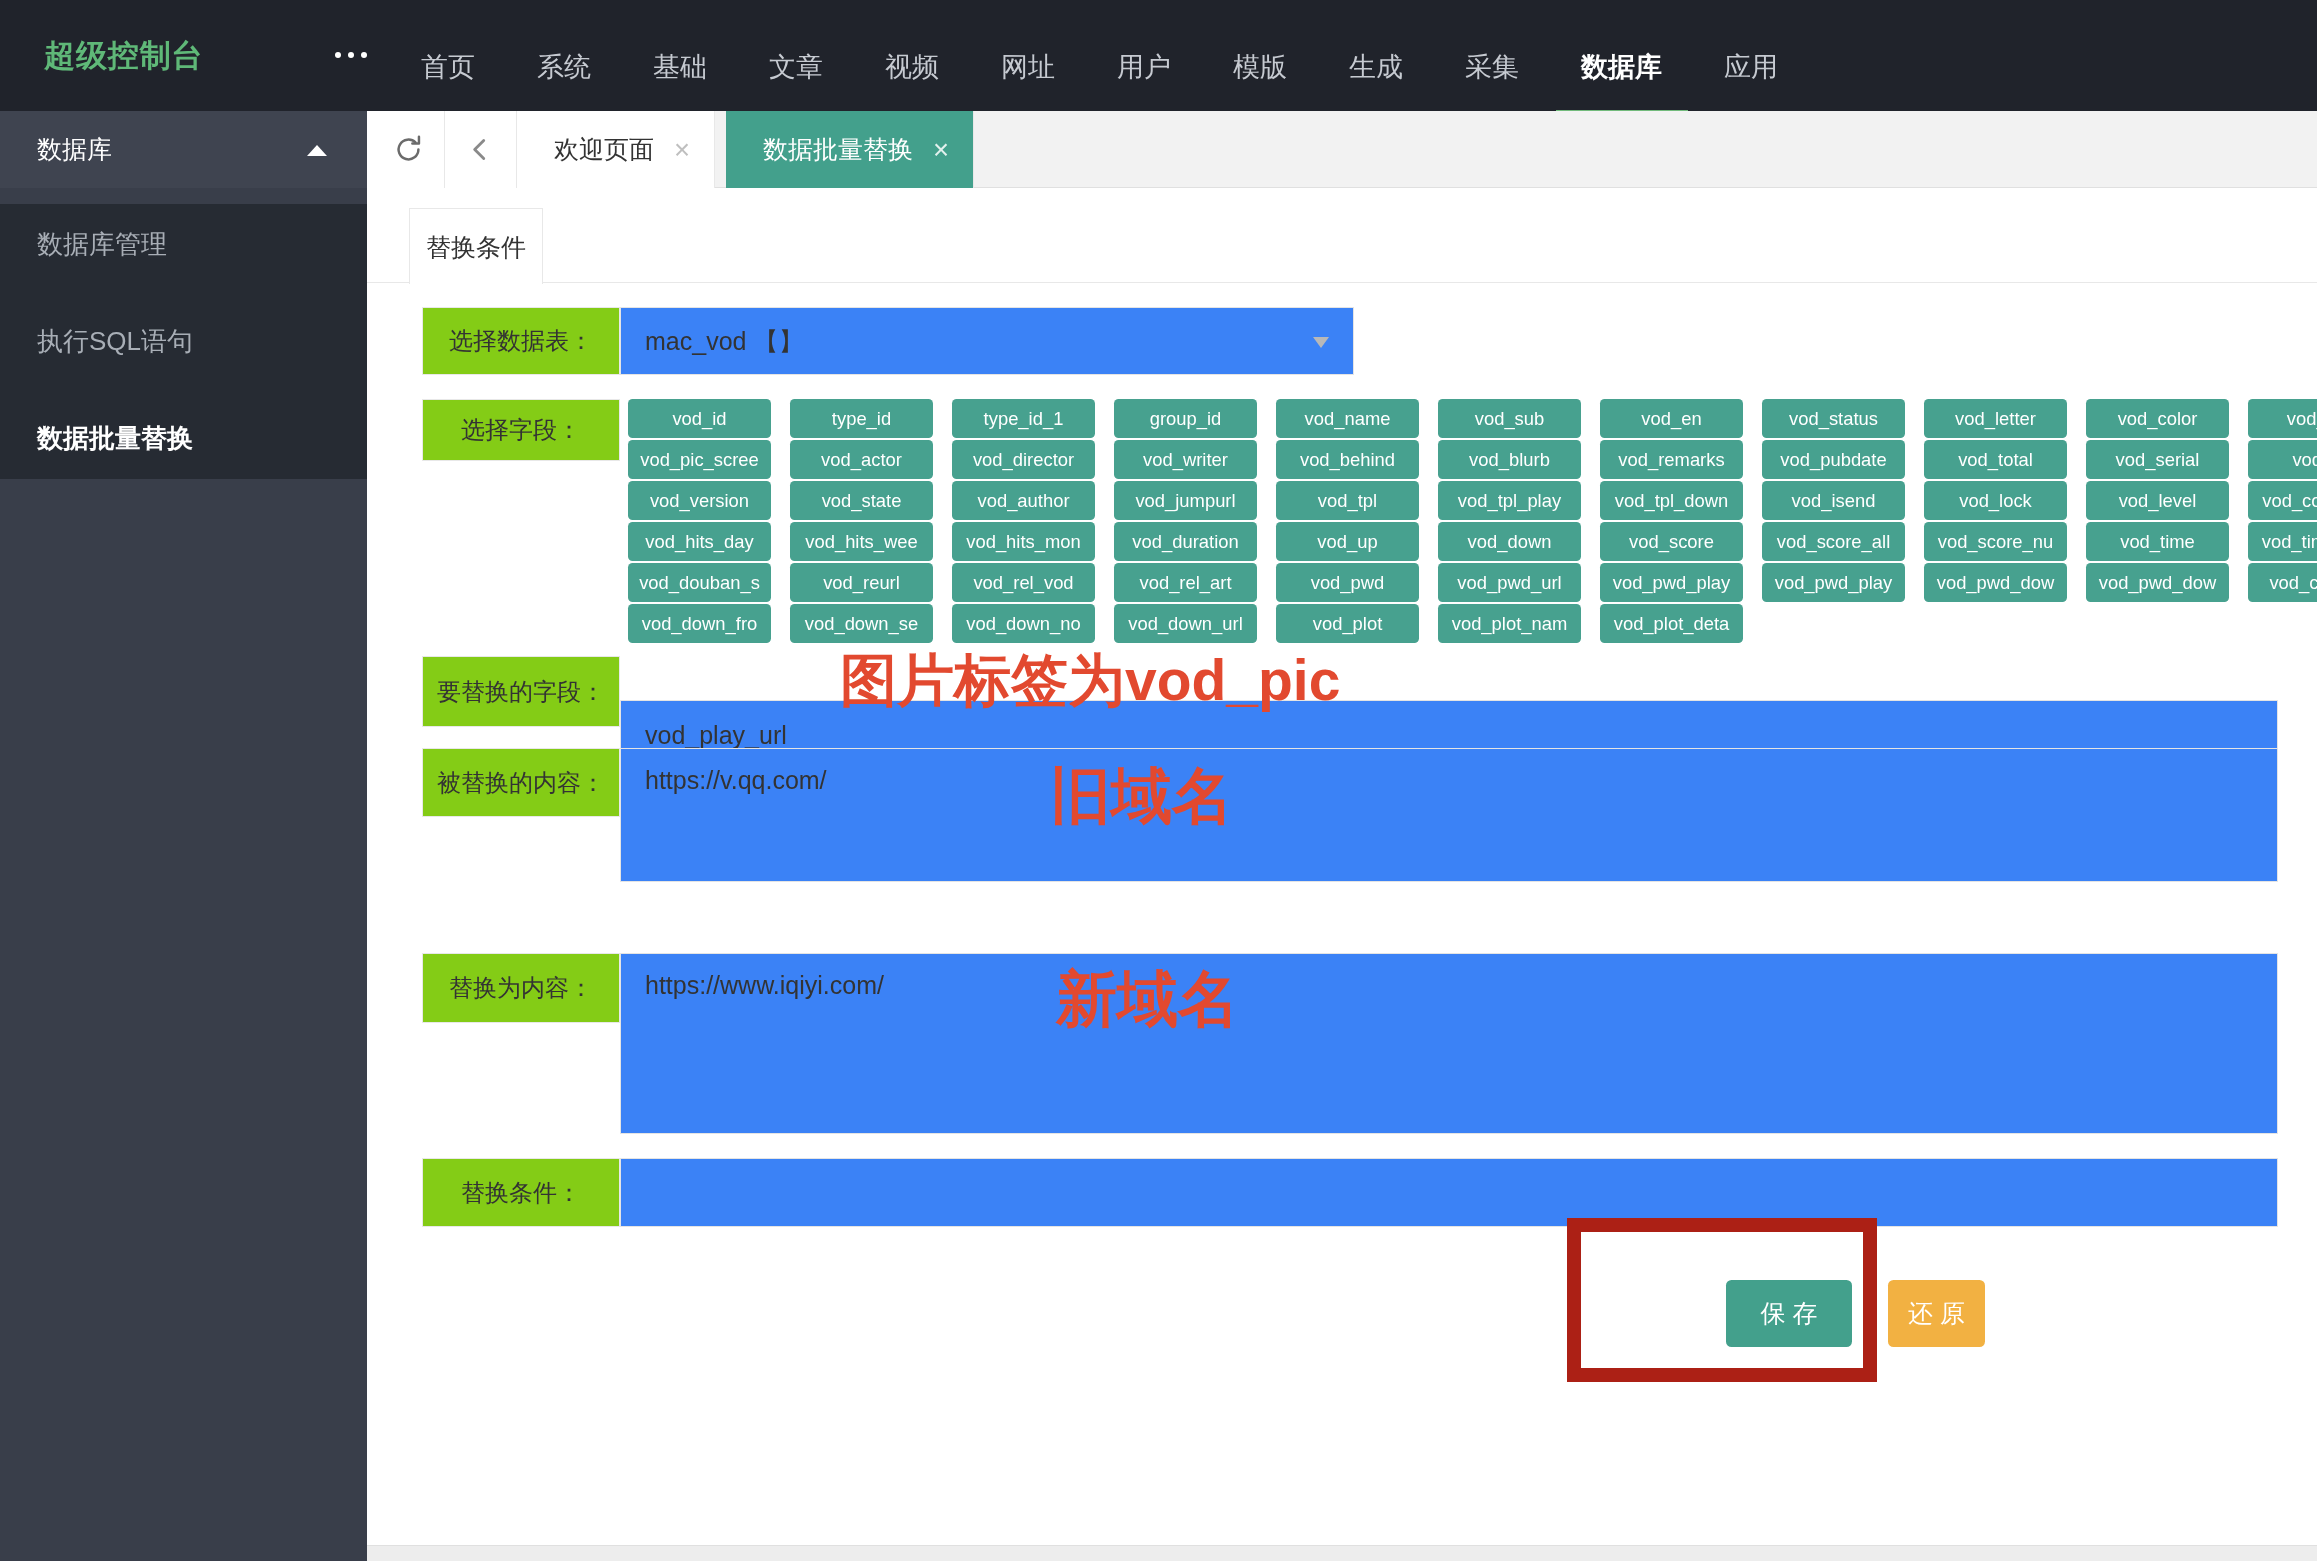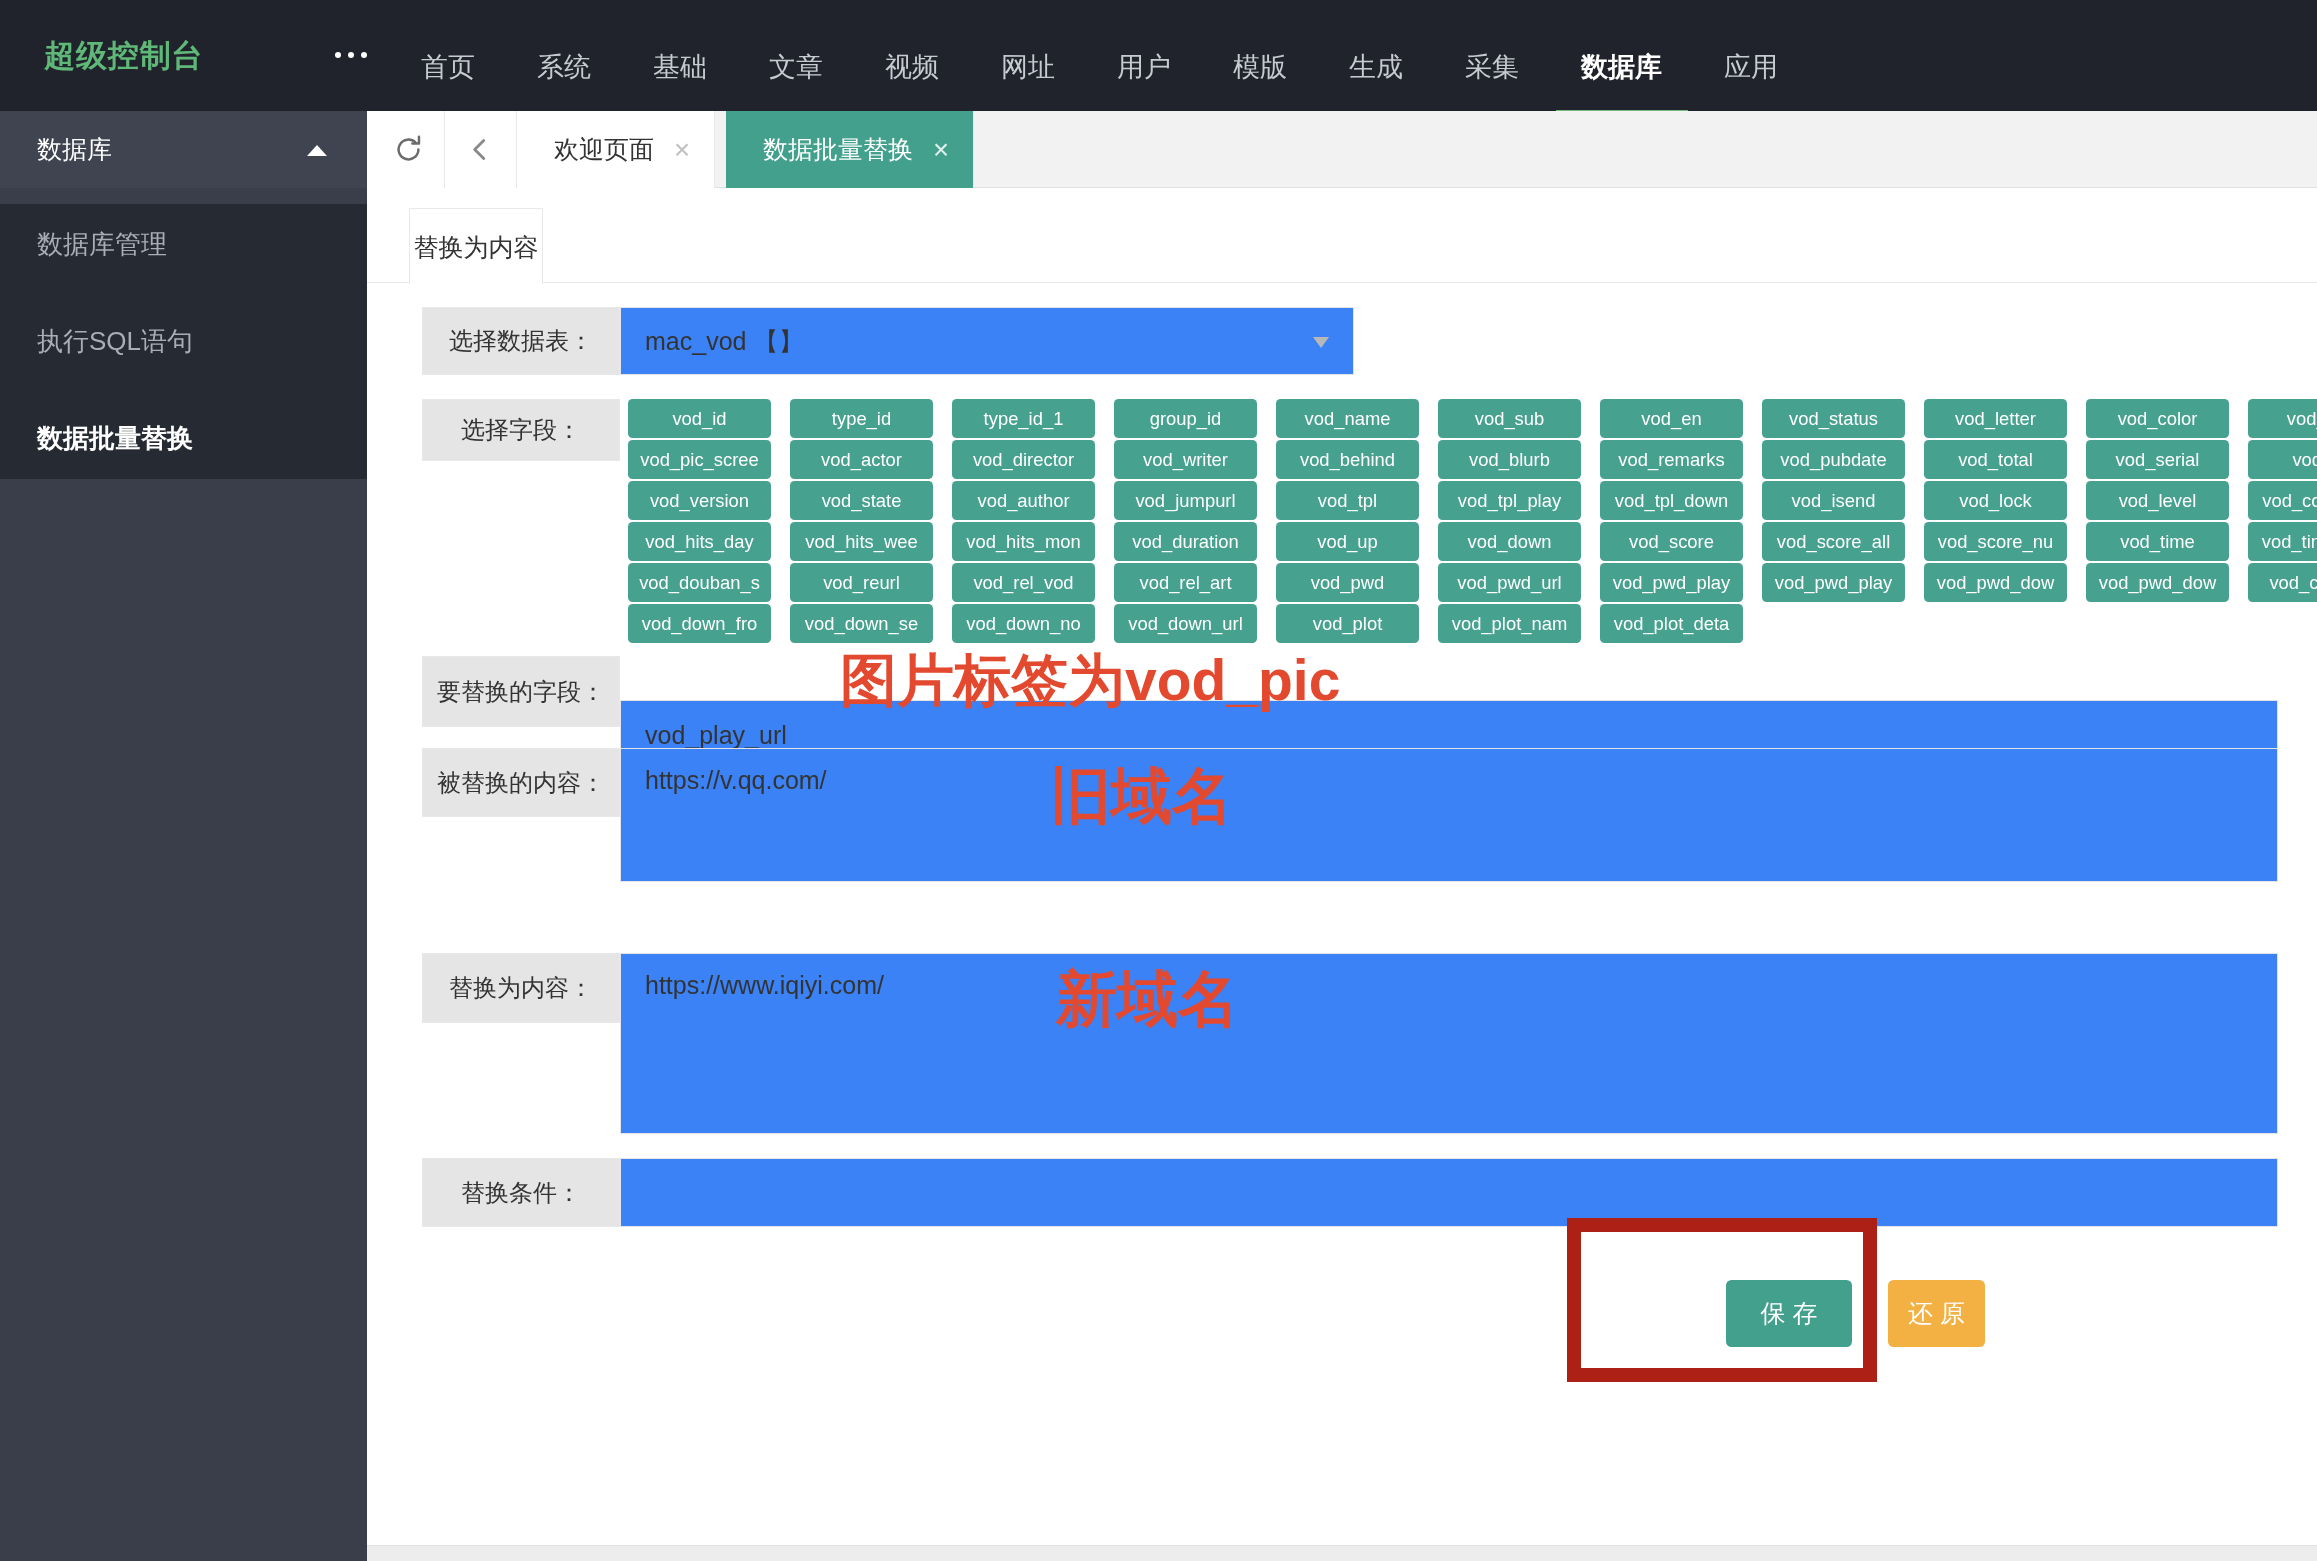--- a/index.html
+++ b/index.html
@@ -31,21 +31,21 @@
   .tab { height:77px; background:#fff; border-right:0.9px solid #e8e8e8; display:flex; align-items:center; padding:0 24px 0 37px; font-size:25px; color:#333; cursor:pointer; flex:none; white-space:nowrap; }
   .tab .close { margin-left:20px; font-size:27.5px; color:#bfbfbf; line-height:1; }
   .tab.active { background:#43A08C; color:#fff; margin-left:11px; }
   .tab.active .close { color:rgba(255,255,255,.85); }
 
   
   .content { position:absolute; left:367px; top:188px; width:1951px; height:1373px; background:#fff; }
   .tabstrip { position:absolute; left:0; top:20px; width:100%; height:75px; border-bottom:0.9px solid #e8e8e8; }
   .page-tab { position:absolute; left:42px; top:0; width:134px; height:76px; background:#fff; border:0.9px solid #e8e8e8; border-bottom:none; text-align:center; line-height:76px; font-size:25px; color:#333; cursor:pointer; }
 
-  .flabel { position:absolute; width:198px; background:#e5e5e5; border:0.9px solid #e8e8e8; font-size:24px; color:#333; text-align:center; display:flex; align-items:center; justify-content:center; }
+  .flabel { position:absolute; width:198px; background:#84cc16; border:0.9px solid #e8e8e8; font-size:24px; color:#333; text-align:center; display:flex; align-items:center; justify-content:center; }
   .fvalue { position:absolute; background:#3b82f6; border:0.9px solid #e4e4e4; font-size:25px; color:#333; }
 
   .select-box { left:253px; top:119px; width:734px; height:68px; line-height:66px; padding-left:24px; cursor:pointer; }
   .select-caret { position:absolute; right:24px; top:28.5px; width:0; height:0; border-left:8.3px solid transparent; border-right:8.3px solid transparent; border-top:11px solid #b8b8b8; }
 
   .fields-grid { position:absolute; left:261px; top:211px; width:2112px; }
   .field-row { display:flex; height:41px; }
   .field-btn { width:143px; height:39px; margin-right:19px; flex:none; background:#47A18F; color:#fff; border:none; border-radius:4.6px; font-size:18.4px; font-family:inherit; text-align:center; line-height:39px; overflow:hidden; white-space:nowrap; cursor:pointer; }
 
   .input-text { line-height:69px; padding-left:24px; }
@@ -124,21 +124,21 @@
       <div class="tab active">
         <span>数据批量替换</span>
         <span class="close">×</span>
       </div>
     </div>
 </div>
 
 <main class="content">
 
   <div class="tabstrip">
-    <div class="page-tab">替换为内容</div>
+    <div class="page-tab">替换条件</div>
   </div>
 
   <div class="flabel" style="left:55px; top:119px; height:68px;">选择数据表：</div>
   <div class="fvalue select-box">
     <span>mac_vod 【】</span>
     <span class="select-caret"></span>
   </div>
 
   <div class="flabel" style="left:55px; top:211px; height:62px;">选择字段：</div>
   <div class="fields-grid" id="fields-grid">

